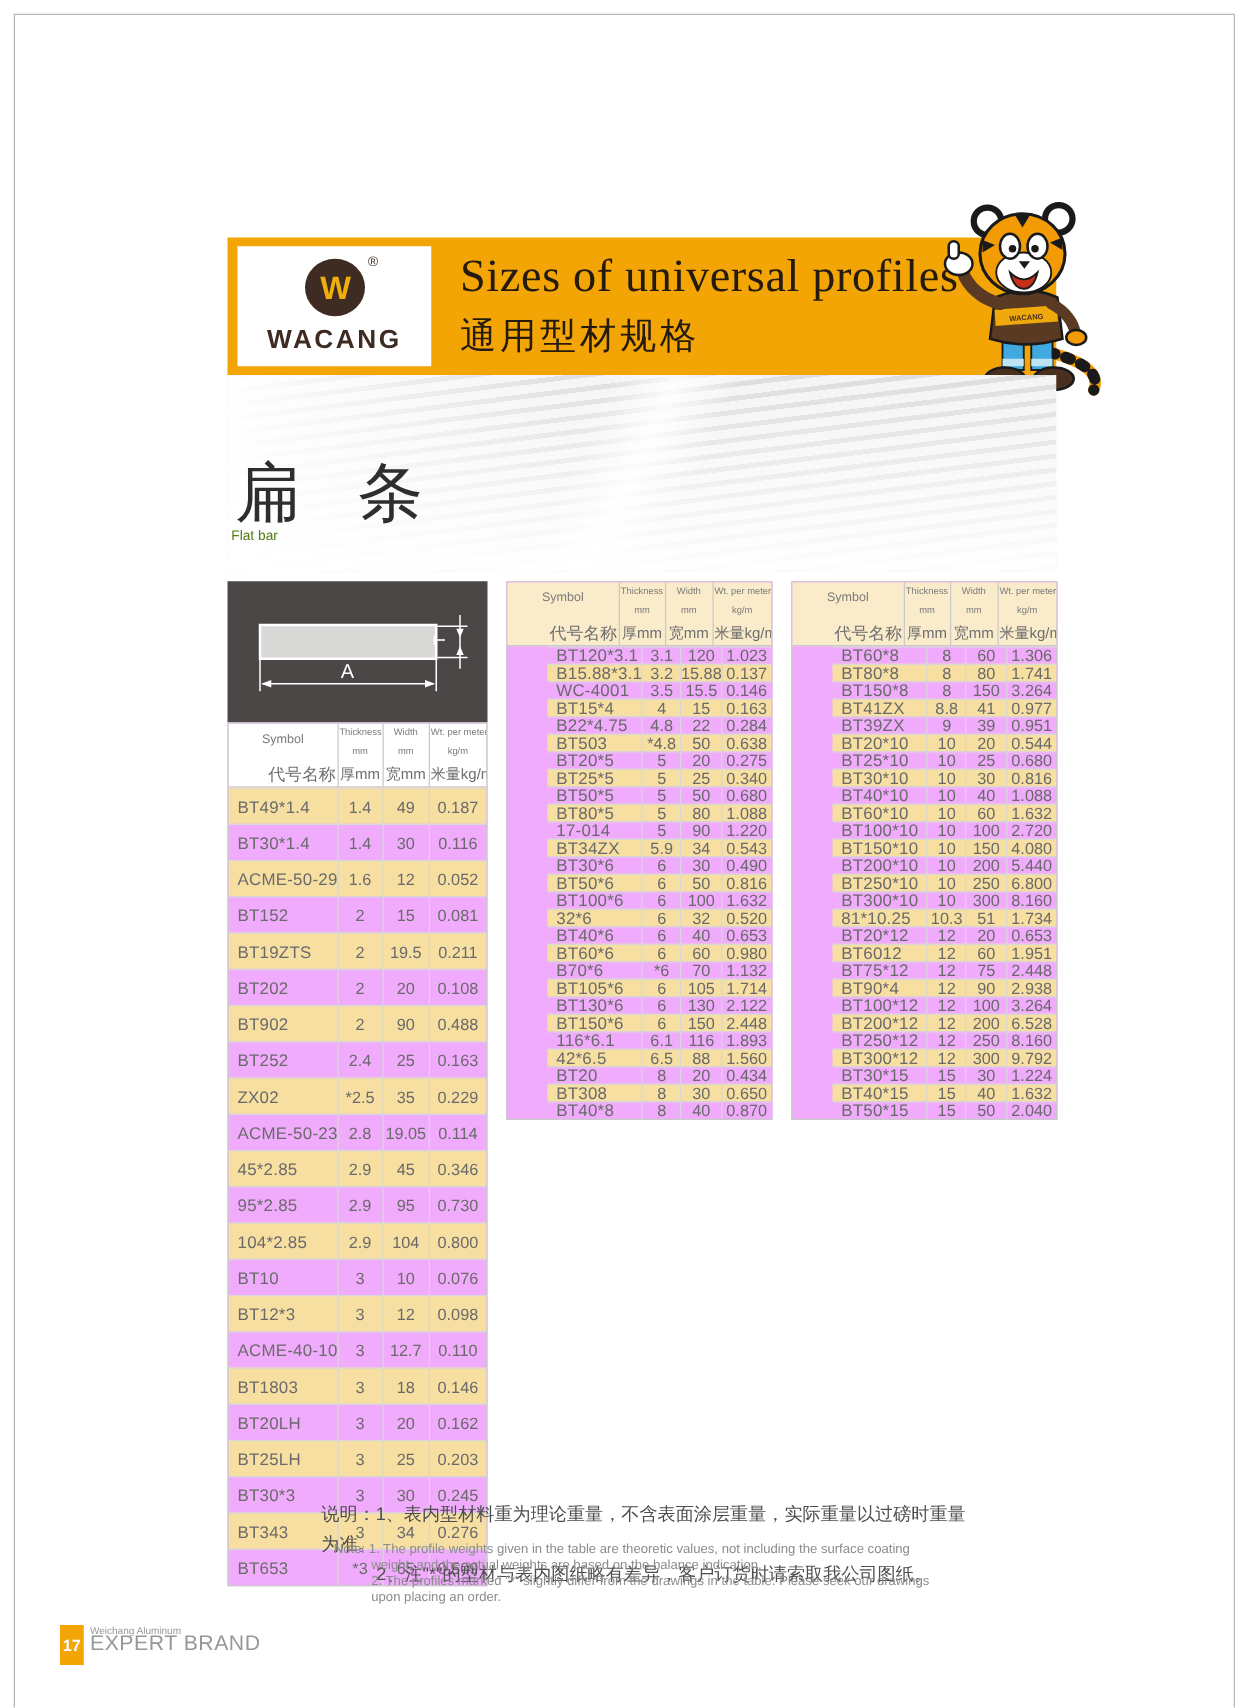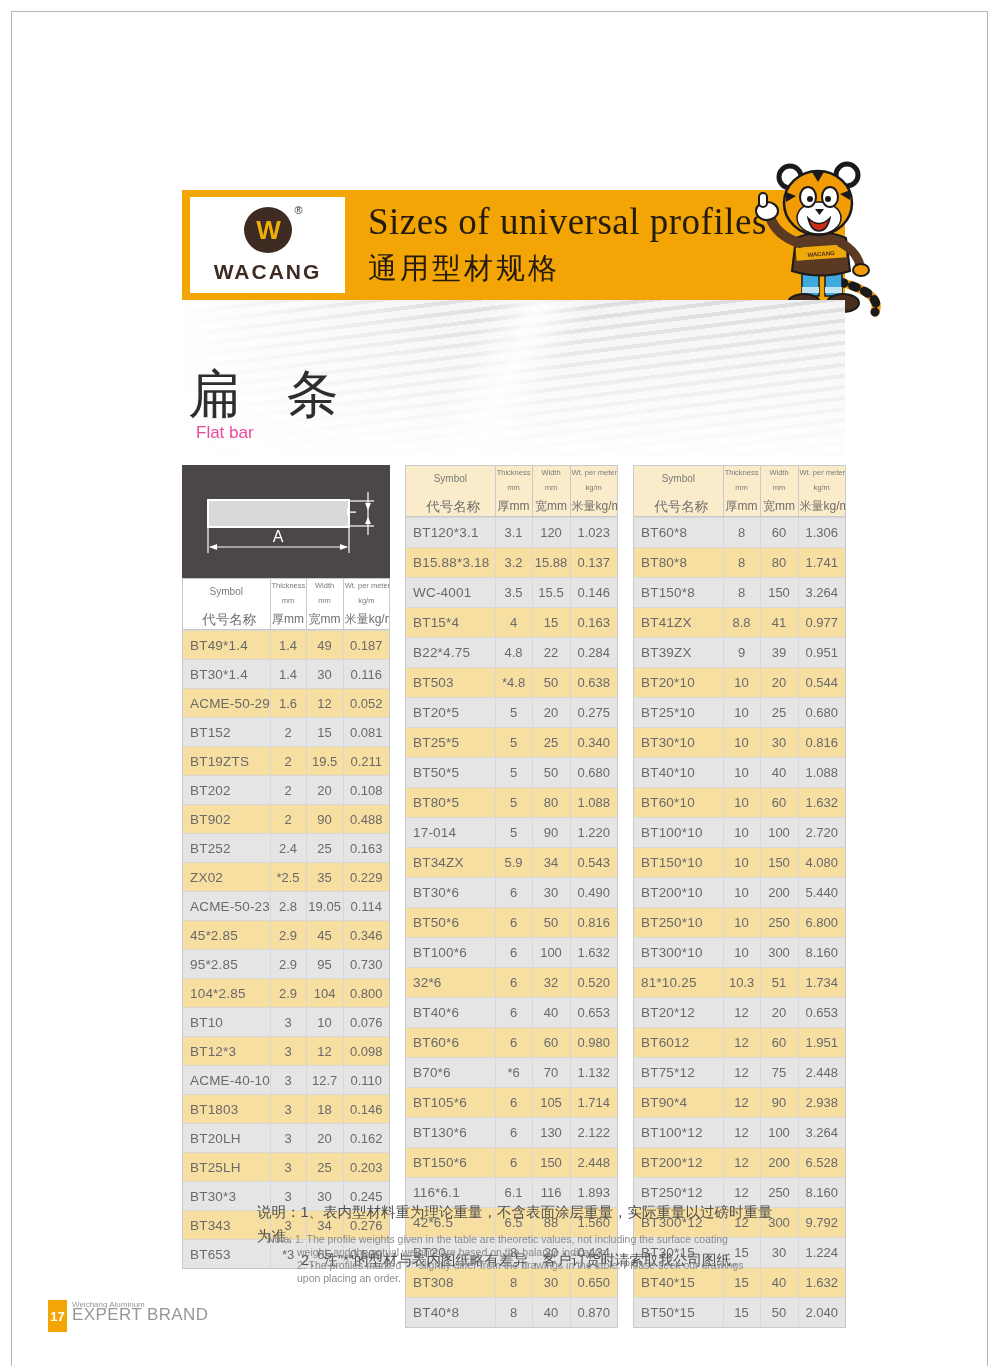--- a/index.html
+++ b/index.html
@@ -33,45 +33,45 @@
   
   .photo-strip{position:absolute;left:182px;top:300px;width:663px;height:157px;
     background:
       linear-gradient(to right, rgba(255,255,255,.95), rgba(255,255,255,.1) 38%, rgba(255,255,255,0) 60%),
       linear-gradient(to bottom, rgba(255,255,255,.1), rgba(255,255,255,.92) 94%),
       linear-gradient(115deg, rgba(255,255,255,0) 42%, rgba(255,255,255,.85) 49%, rgba(255,255,255,0) 56%),
       repeating-linear-gradient(173deg, #dadadd 0 4px, #f3f3f5 4px 11px);}
 
   .section-title{position:absolute;left:188px;top:360px;font-size:52px;color:#2e2e2e;
     letter-spacing:16px;font-weight:400;}
-  .section-sub{position:absolute;left:196px;top:423px;font-size:17px;color:#ec4899;}
+  .section-sub{position:absolute;left:185px;top:423px;font-size:11px;color:#4d7c0f;}
 
   
   .diagram{position:absolute;left:182px;top:465px;width:208px;height:113px;background:var(--diagram);}
 
   
-  .ptable{position:absolute;border:1px solid var(--tborder);background:#e5e5e5;}
+  .ptable{position:absolute;border:1px solid var(--tborder);background:#f0abfc;}
   #table0{left:182px;top:578px;width:208px;}
   #table1{left:405px;top:465px;width:213px;}
   #table2{left:633px;top:465px;width:213px;}
   .thead{display:grid;grid-template-columns:42% 17.5% 18% 22.5%;height:51px;
     border-bottom:1px solid var(--tborder);background:#fff;}
   .thead.shaded{background:var(--head-shade);}
   .th{display:flex;flex-direction:column;justify-content:space-between;
     padding:3px 1px 2px 1px;overflow:hidden;}
   .th + .th{border-left:1px solid var(--tborder);}
   .th .en{font-size:7.5px;color:#7b7b7b;text-align:center;line-height:8.5px;white-space:nowrap;}
   .th .zh{font-size:12px;color:#6e6e6e;text-align:center;white-space:nowrap;line-height:15px;}
   .th.c0 .en{font-size:10px;line-height:12px;margin-top:4px;}
-  .th.c0 .zh{text-align:center;padding-left:6px;font-size:13.5px;}
+  .th.c0 .zh{text-align:right;padding-left:6px;font-size:13.5px;}
   .trow{display:grid;grid-template-columns:42% 17.5% 18% 22.5%;border-top:1px solid #d8d8d8;}
   .trow:first-of-type{border-top:none;}
   .trow.shaded{background:var(--row-shade);}
   #table0 .trow{height:29px;}
-  #table1 .trow,#table2 .trow{height:30px;}
+  #table1 .trow,#table2 .trow{height:14px;margin-left:32px;}
   .td{font-size:13px;color:var(--ttext);display:flex;align-items:center;justify-content:center;
     overflow:hidden;white-space:nowrap;}
   .td + .td{border-left:1px solid #d8d8d8;}
   .td.c0{justify-content:flex-start;padding-left:7px;font-size:13.5px;letter-spacing:.2px;}
 
   
   .notes-zh{position:absolute;left:257px;top:1200px;width:520px;color:#4d4d4d;font-size:14.5px;line-height:24px;}
   .notes-zh .l2{padding-left:44px;}
   .notes-en{position:absolute;left:267px;top:1233px;width:492px;color:#8c8c8c;font-size:10.5px;line-height:13px;}
   .notes-en p.n1{padding-left:30px;text-indent:-30px;}

